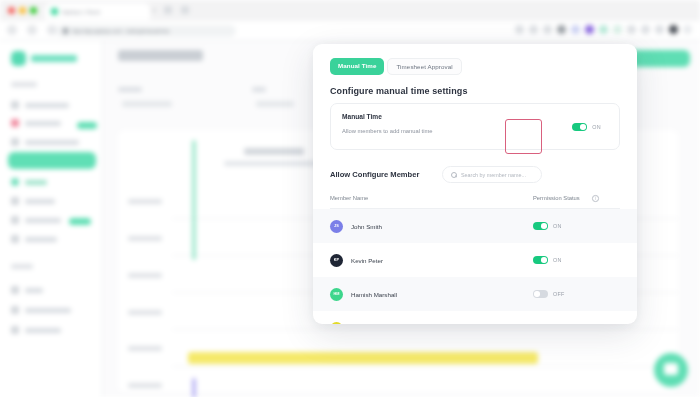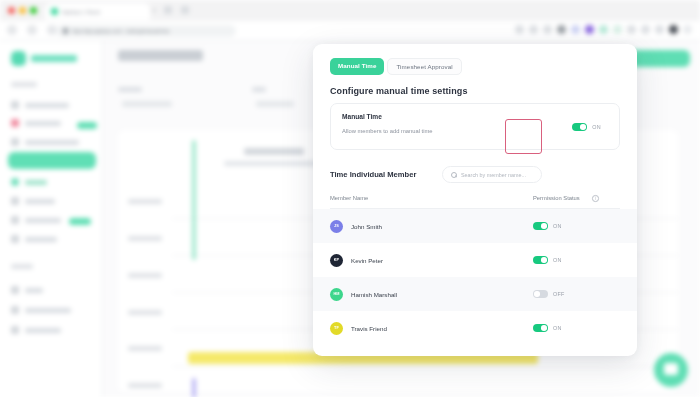--- a/index.html
+++ b/index.html
@@ -93,21 +93,21 @@
     position:absolute; right:12px; bottom:10px; width:34px; height:34px;
     border-radius:50%; background:#5fdeb4;
   }
   .fab::after {
     content:''; position:absolute; left:10px; top:10px;
     width:14px; height:12px; border-radius:3px; background:#ffffff;
   }
 
   
   #modal {
-    position:absolute; left:313px; top:44px; width:324px; height:312px;
+    position:absolute; left:313px; top:44px; width:324px; height:280px;
     background:#ffffff; border-radius:9px;
     box-shadow:0 10px 34px rgba(40,50,70,.13), 0 2px 8px rgba(40,50,70,.06);
     overflow:hidden;
   }
   .tabs { position:absolute; left:17px; top:14px; display:flex; gap:3px; }
   .tab {
     font-size:6.2px; letter-spacing:.1px; padding:4px 8px; border-radius:5px;
     color:#6c7480; background:#ffffff; white-space:nowrap; cursor:pointer;
   }
   .tab.active { background:#3ad29a; color:#ffffff; font-weight:bold; }
@@ -333,21 +333,21 @@
       <span class="sw on">
           <span class="knob"></span>
         </span>
       <span class="lab">ON</span>
     </div>
   </div>
 
   <div class="hilite"></div>
 
   <div class="sec2">
-    <div class="sec2-title">Time Individual Member</div>
+    <div class="sec2-title">Allow Configure Member</div>
     <div class="searchbox">
       <span class="mag"></span>
       <input type="text" placeholder="Search by member name..." style="">
     </div>
   </div>
 
   <div class="thead">
     <span class="h1">Member Name</span>
     <span class="h2">Permission Status</span>
     <span class="infoi">i</span>

